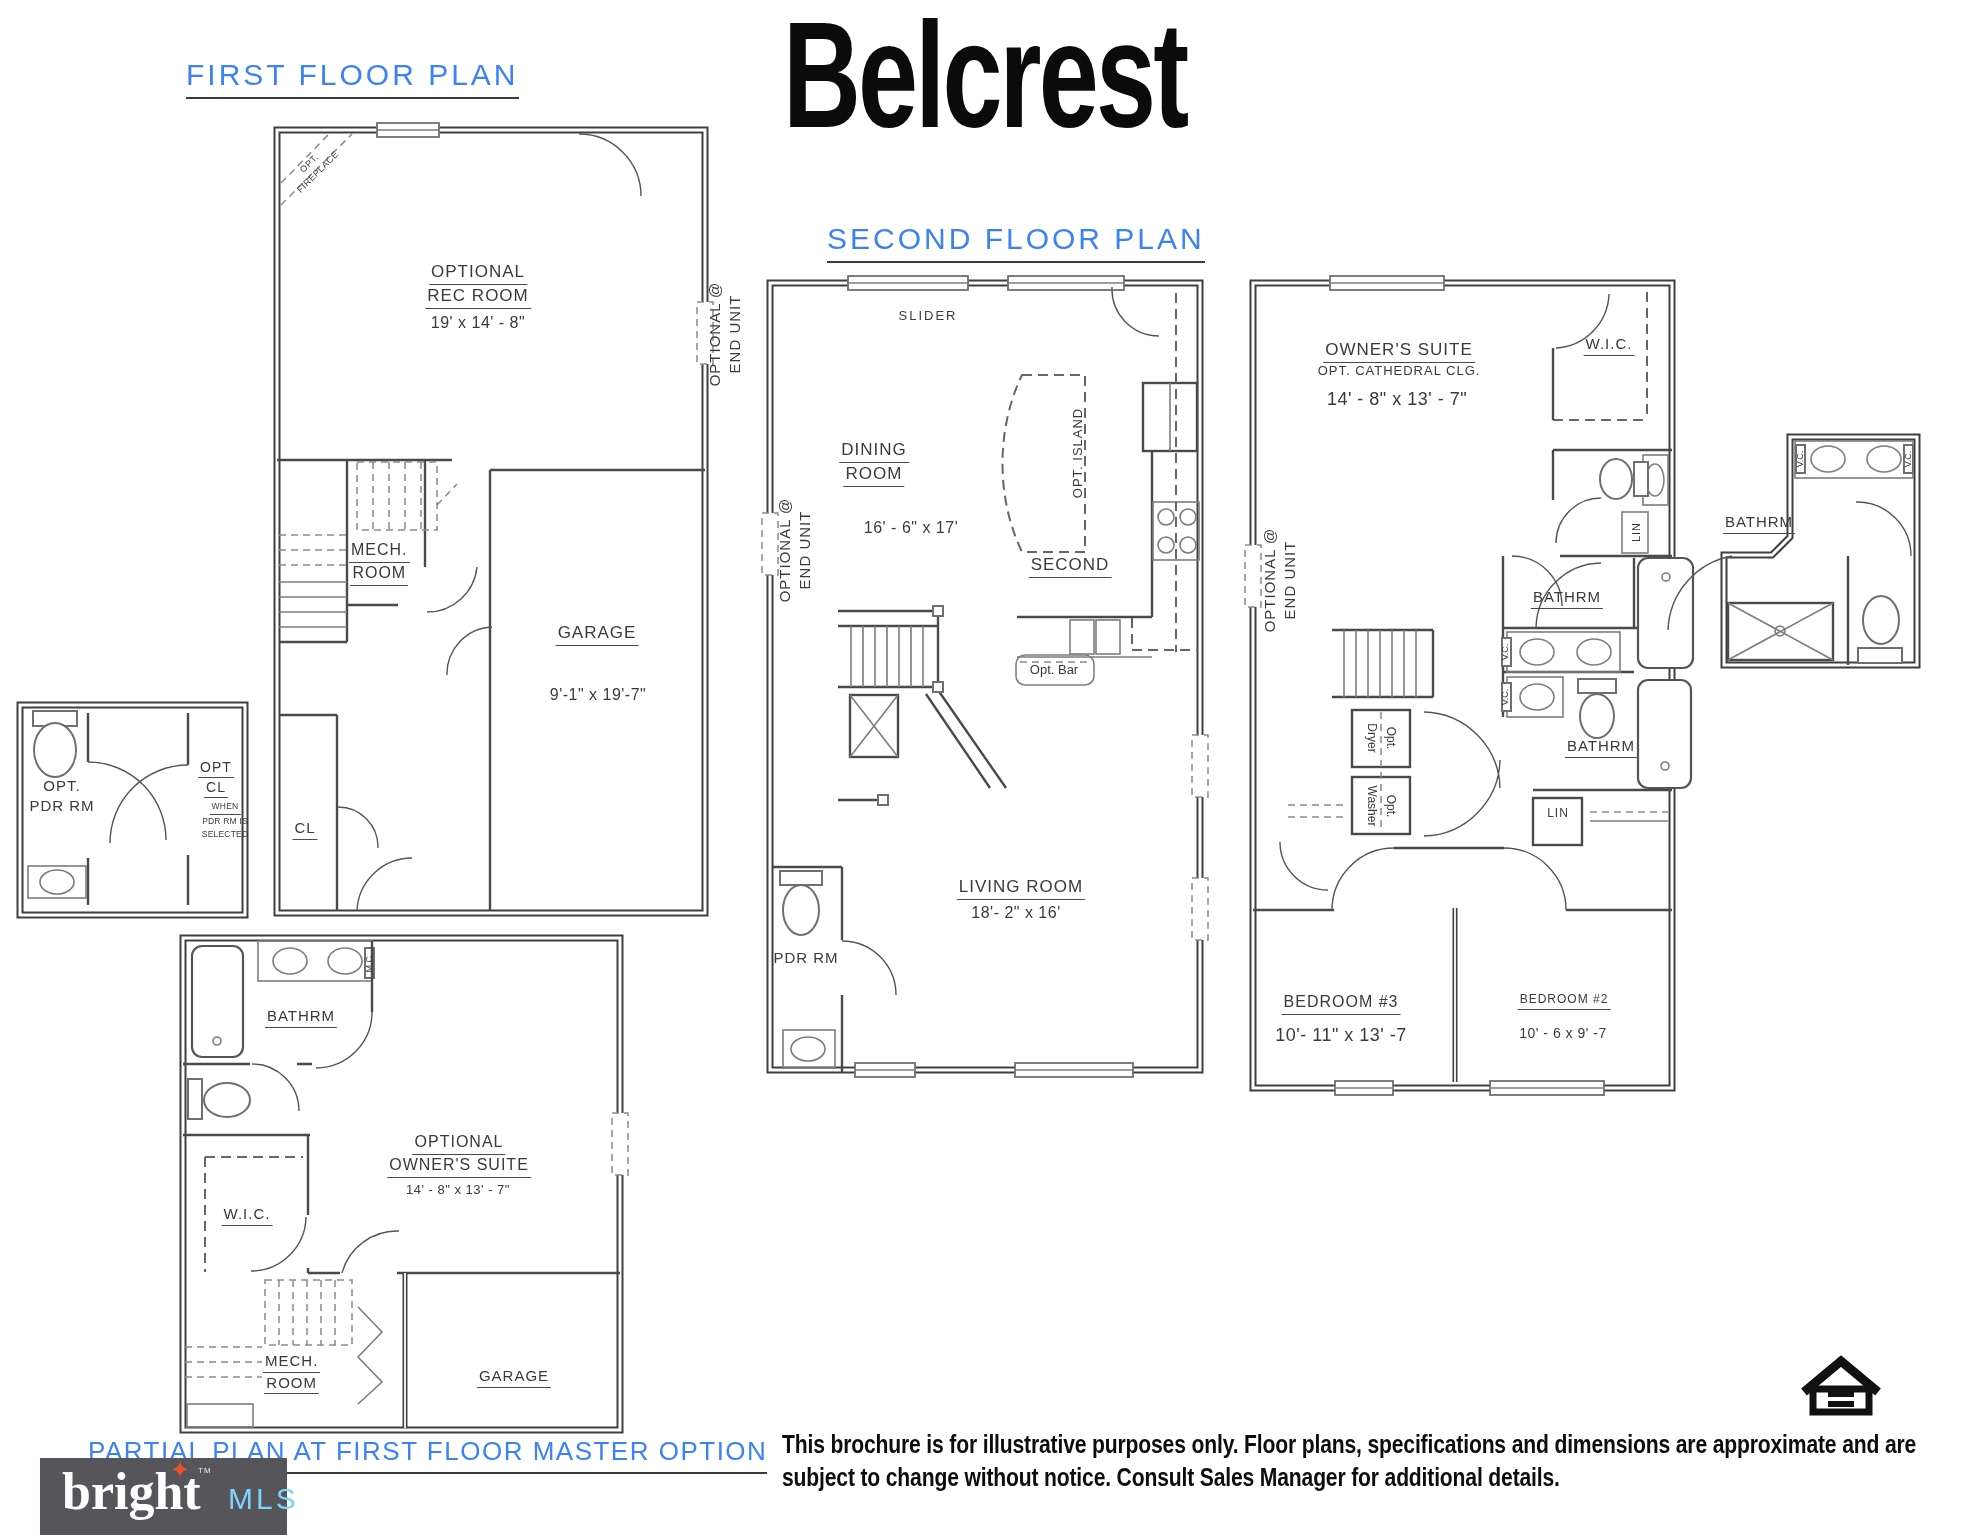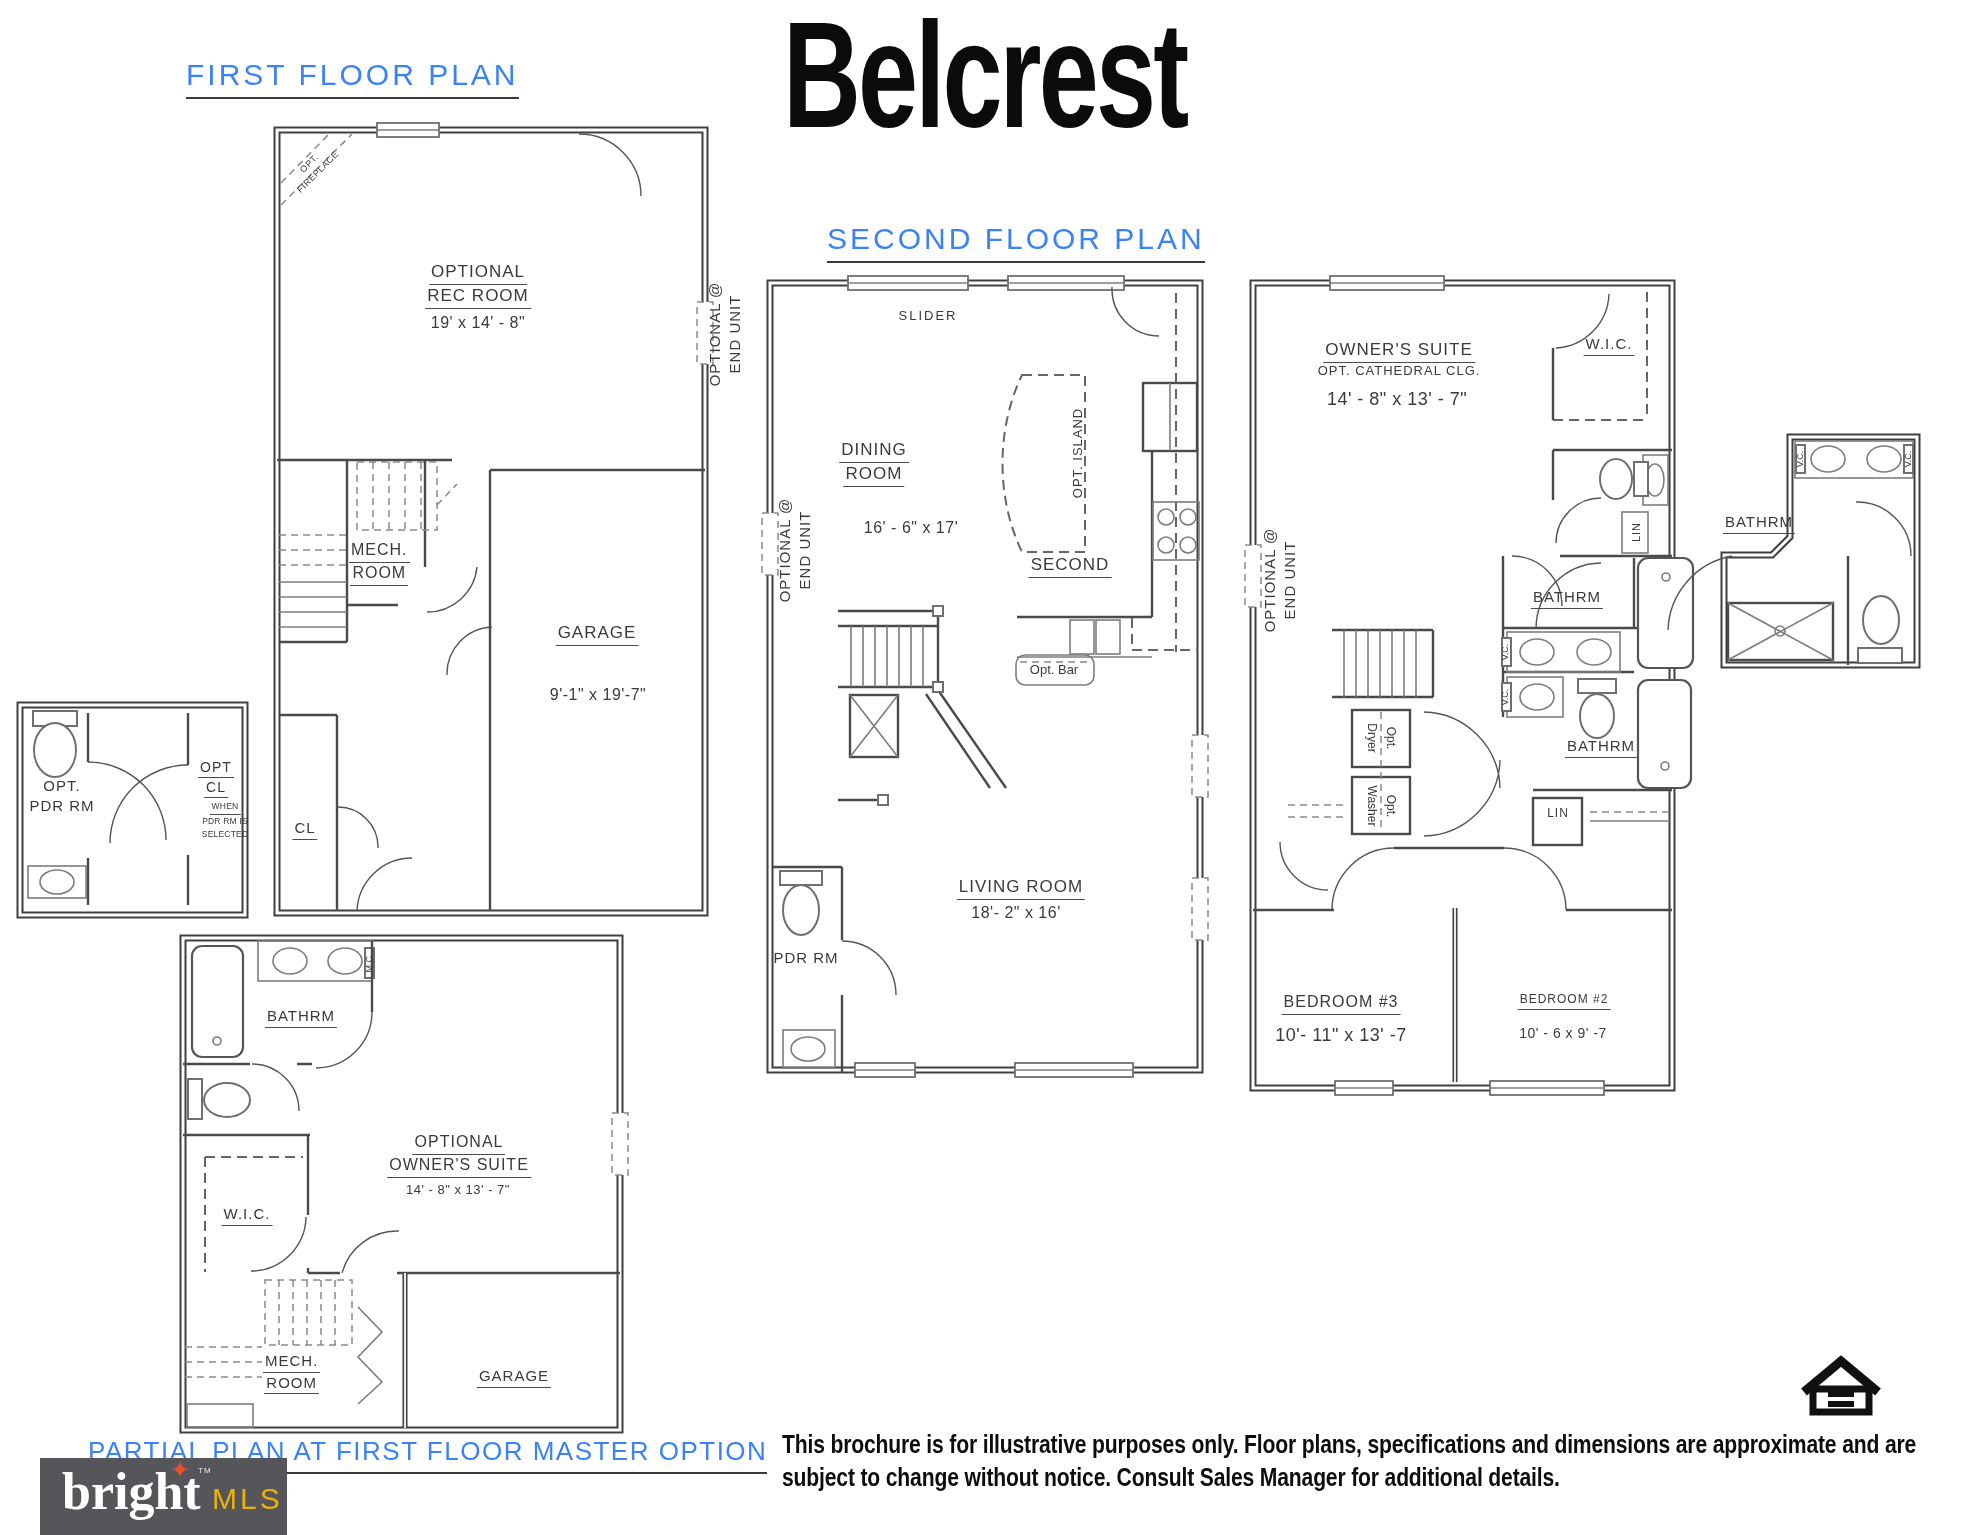--- a/index.html
+++ b/index.html
@@ -33,21 +33,21 @@
   #belcrest{position:absolute;left:783px;top:0px;font-size:150px;font-weight:bold;color:#0b0b0b;
             letter-spacing:-4px;line-height:1.0;transform:scaleX(0.72);transform-origin:left top;white-space:nowrap;}
   #partial-heading{font-size:26px;letter-spacing:1.5px;}
   
   #disclaimer{position:absolute;left:782px;top:1428px;width:1400px;font-weight:bold;font-size:25px;
               color:#0d0d0d;line-height:1.33;transform:scaleX(0.845);transform-origin:left top;letter-spacing:-0.2px;}
   #brand{position:absolute;left:0;top:1458px;width:247px;height:77px;background:#56565a;margin-left:40px;}
   #brand .bright{position:absolute;left:22px;top:4px;font-family:"Liberation Serif",serif;
                  font-weight:bold;font-size:52px;color:#fff;letter-spacing:0px;}
   #brand .tm{position:absolute;left:158px;top:8px;font-size:8px;color:#e9e9e9;letter-spacing:1px;}
-  #brand .mls{position:absolute;left:172px;top:24px;font-size:30px;color:#eab308;letter-spacing:3px;
+  #brand .mls{position:absolute;left:188px;top:24px;font-size:30px;color:#7dd3fc;letter-spacing:3px;
               font-family:"Liberation Sans",sans-serif;}
   #brand .star{position:absolute;left:130px;top:-2px;font-size:24px;color:#e8512b;}
   #brand .star::before{content:"✦";}
 </style>
 </head>
 <body>
 
 <div id="page">
 
   <svg width="1987" height="1535" viewBox="0 0 1987 1535">

